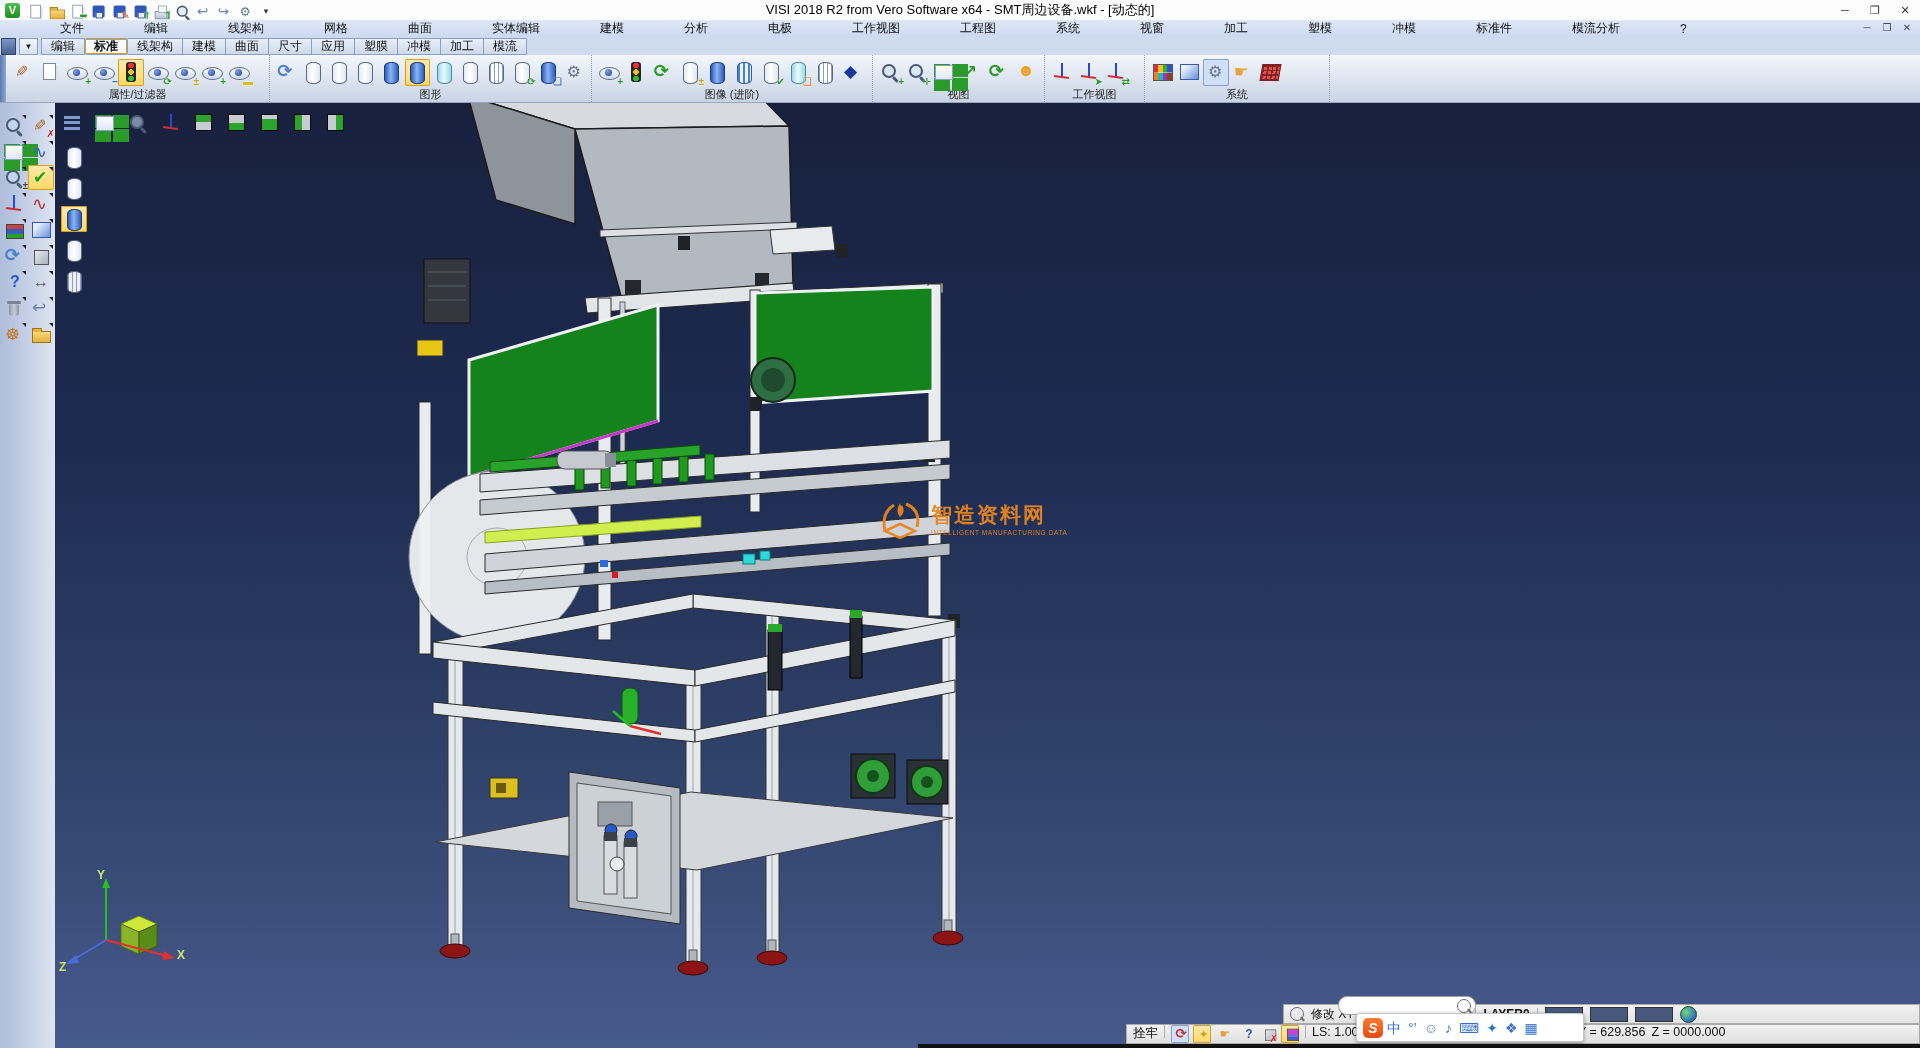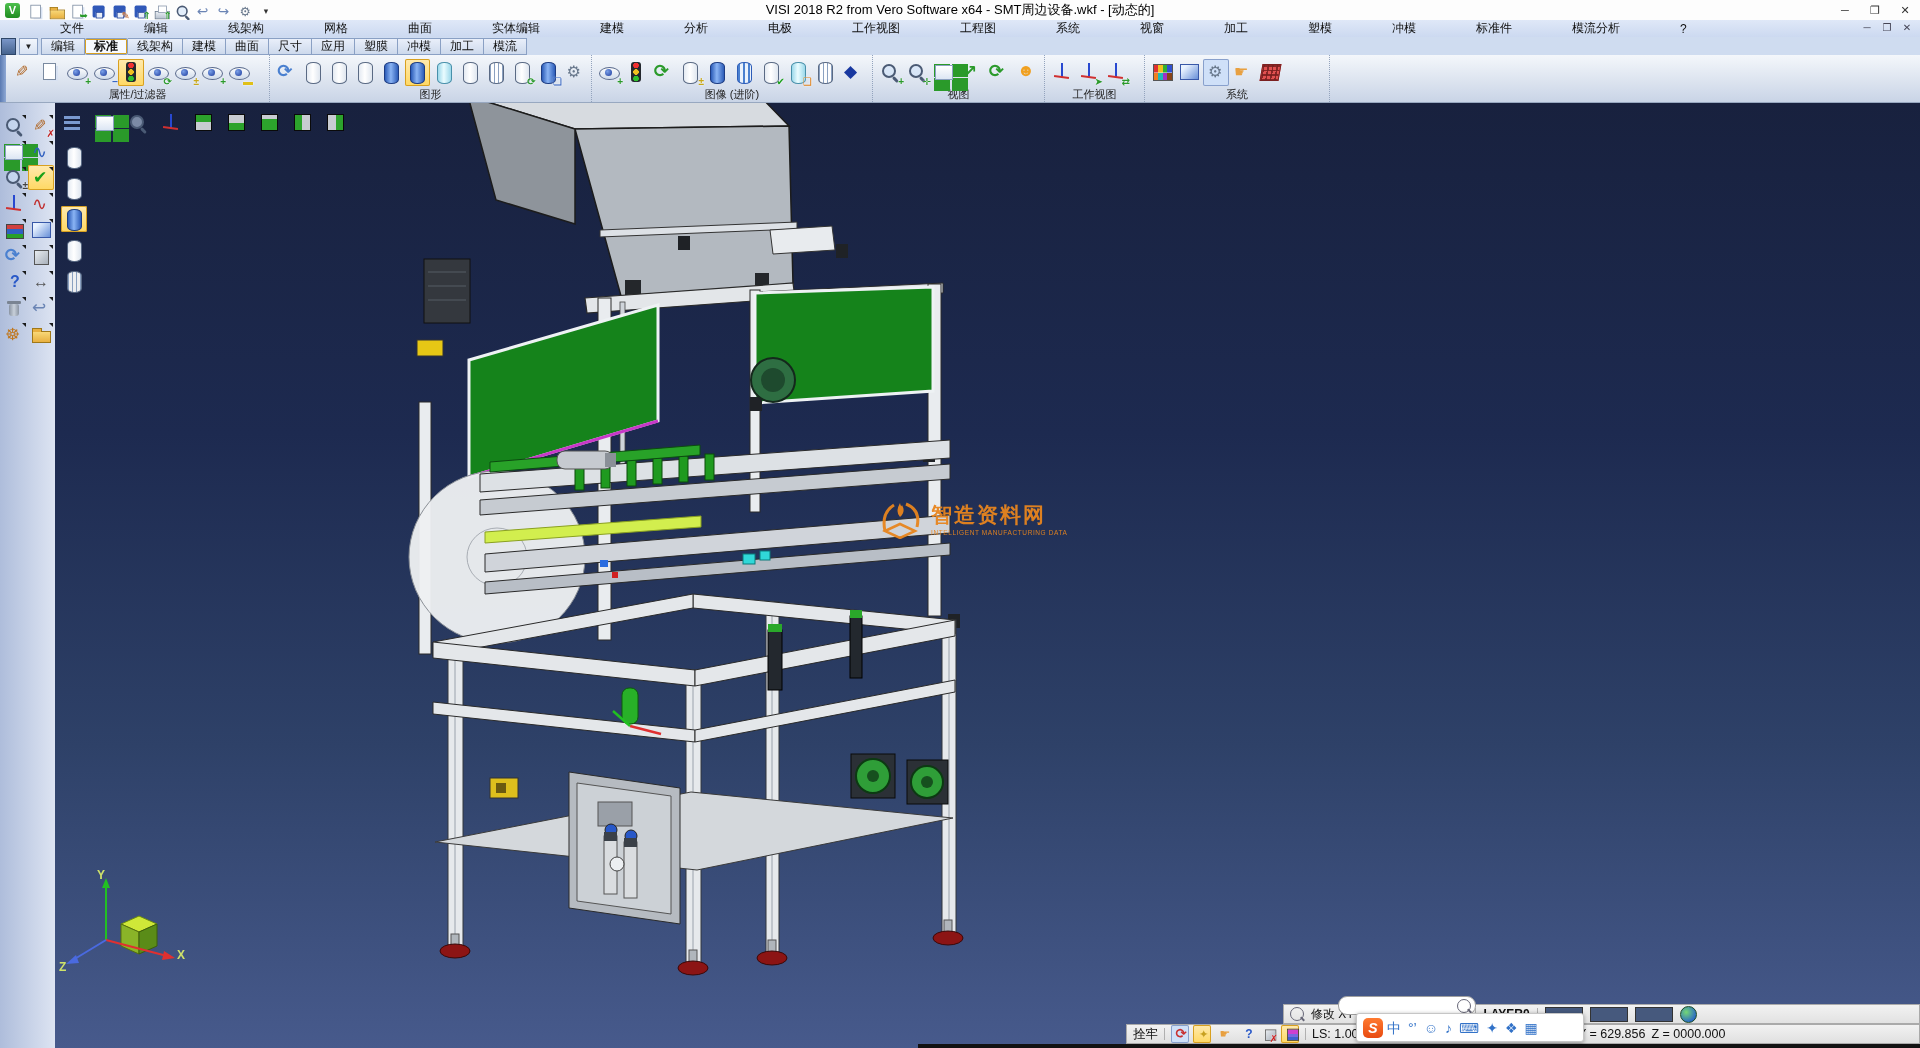--- a/index.html
+++ b/index.html
@@ -137,21 +137,21 @@
   .watermark{position:absolute;left:822px;top:395px;display:flex;align-items:center;gap:8px;z-index:4;opacity:.95;}
   .wm-text{display:flex;flex-direction:column;}
   .wm-title{font-size:21px;font-weight:bold;color:#e8851e;letter-spacing:2px;white-space:nowrap;}
   .wm-sub{font-size:6.5px;color:#e8851e;letter-spacing:.6px;white-space:nowrap;}
 
   
   .rowA{position:absolute;left:1283px;top:1004px;right:0;height:20px;background:linear-gradient(#f2f2f2,#e2e2e2);
         border:1px solid #aaa;box-sizing:border-box;display:flex;align-items:center;font-size:12px;gap:7px;
         padding:0 8px 0 6px;z-index:25;}
   .rowB{position:absolute;left:1126px;top:1024px;right:0;height:20px;background:linear-gradient(#f2f2f2,#e0e0e0);
-        border:1px solid #aaa;box-sizing:border-box;display:flex;align-items:center;font-size:12.5px;gap:6px;
+        border:1px solid #aaa;box-sizing:border-box;display:flex;font-size:12.5px;gap:6px;
         padding:0 6px;z-index:25;}
   .sep{width:1px;height:72%;background:#b0b0b0;}
   .swatch{width:36px;height:13px;background:#46597d;border:1px solid #333;}
   .globe{width:15px;height:15px;border-radius:50%;border:1px solid #1a4a20;background:radial-gradient(circle at 35% 35%,#74d874,#2a68c8 75%);}
   .layer{font-weight:bold;}
   .coordX{color:#e00000;white-space:nowrap;} .coordYZ{white-space:nowrap;}
   .sicon{width:18px;height:18px;position:relative;display:flex;align-items:center;justify-content:center;}
   .sicon .shp{transform:scale(.75);transform-origin:50% 50%;}
   .mini-mag{width:12px;height:12px;border:1.6px solid #667;border-radius:50%;position:relative;}
   .mini-mag::after{content:"";position:absolute;left:9px;top:10px;width:5px;height:2px;background:#667;transform:rotate(45deg);}

